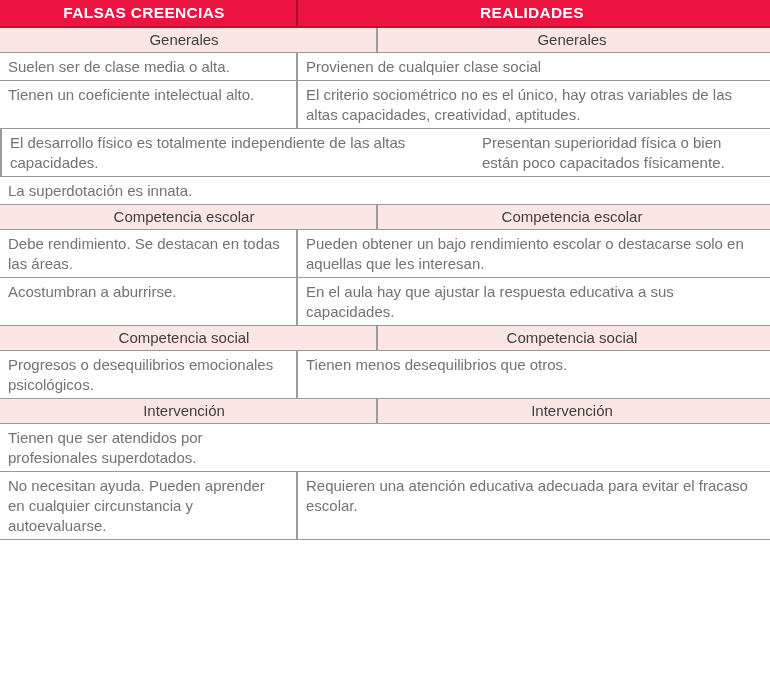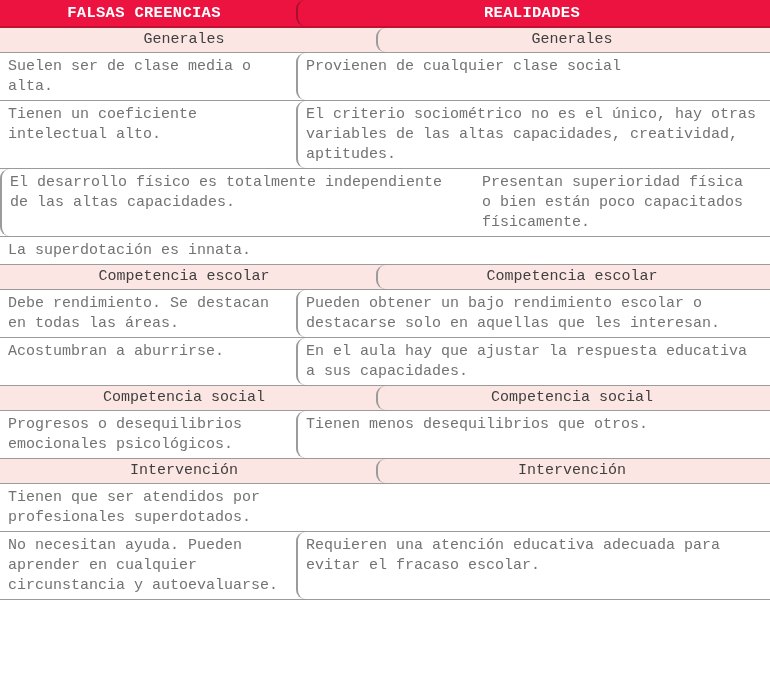--- a/index.html
+++ b/index.html
@@ -6,42 +6,40 @@
   html, body { background: #ffffff; }
   body {
     width: 770px;
     font-family: "Liberation Sans", "DejaVu Sans", sans-serif;
   }
   .table-wrap {
     width: 770px;
     height: 686px;
     background: #ffffff;
     overflow: hidden;
-    font-family: Liberation Mono, monospace;
   }
   .tr {
     display: flex;
     align-items: stretch;
     border-bottom: 1px solid #9b9b9b;
   }
   .td {
     font-size: 15px;
     line-height: 20px;
     color: #737373;
     padding: 4px 16px 3px 8px;
   }
   .td.left {
     flex: 0 0 296px;
     width: 296px;
   }
   .td.right {
     flex: 1;
     border-left: 2px solid #9b9b9b;
     padding-right: 12px;
-    border-radius: 9px;
   }
   
   .tr.header {
     background: #ec1340;
     border-bottom: 2px solid #c41031;
   }
   .tr.header .td {
     color: #ffffff;
     font-weight: bold;
     font-size: 15.5px;

